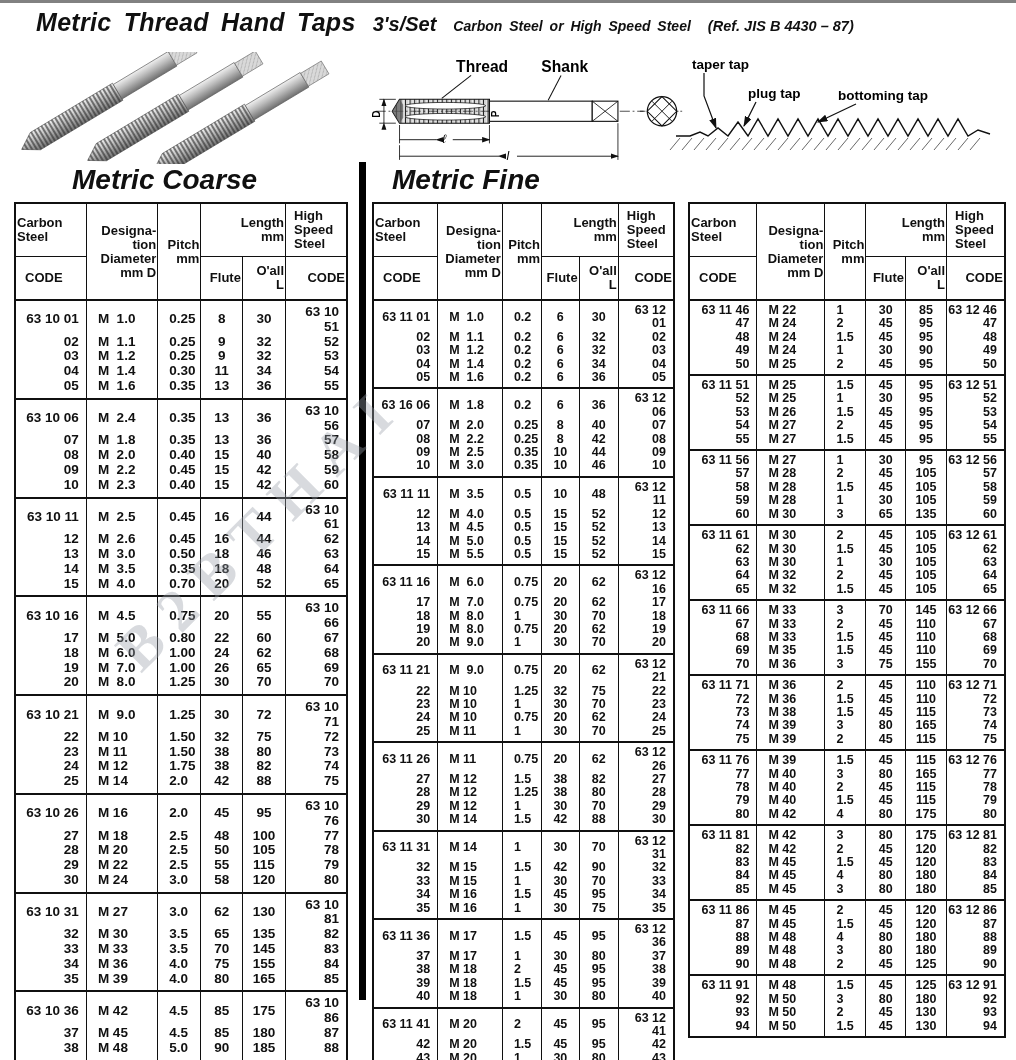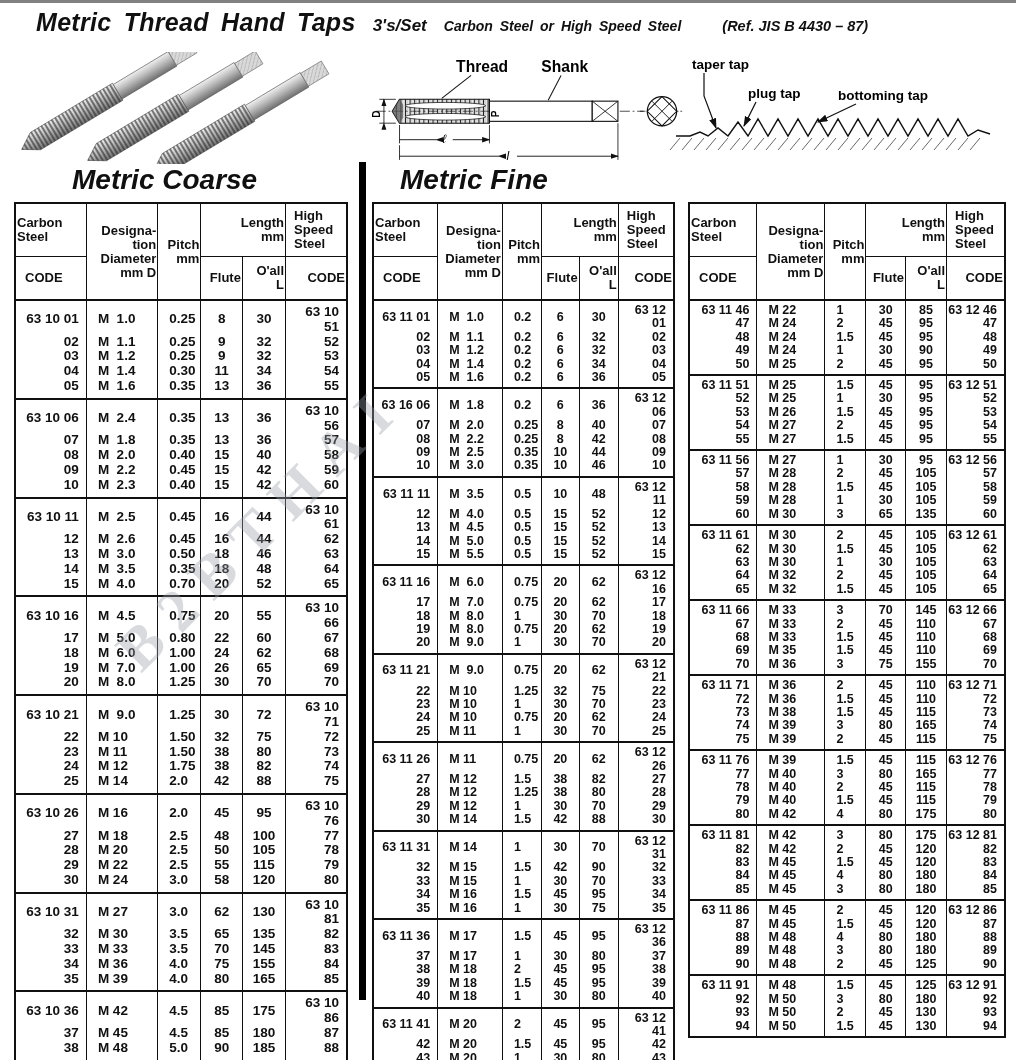--- a/index.html
+++ b/index.html
@@ -3,34 +3,34 @@
 <meta charset="utf-8">
 <style>
   html,body{margin:0;padding:0;background:#fff;}
   .page{position:relative;width:1016px;height:1060px;background:#fff;overflow:hidden;
         font-family:"Liberation Sans",sans-serif;color:#101010;}
   .scan-edge{position:absolute;left:0;top:0;width:1016px;height:3px;background:#1a1a1a;opacity:.55;}
 
   
   .header-row{position:absolute;left:36px;top:8px;display:flex;align-items:baseline;gap:17px;white-space:nowrap;}
   .t1{font-style:italic;font-weight:bold;font-size:25px;letter-spacing:.3px;word-spacing:5px;}
-  .t2{font-style:italic;font-weight:bold;font-size:17px;}
+  .t2{font-style:italic;font-weight:bold;font-size:20px;}
   .t3{font-style:italic;font-weight:bold;font-size:14px;word-spacing:3px;}
-  .t4{font-style:italic;font-weight:bold;font-size:14.5px;margin-left:24px;}
+  .t4{font-style:italic;font-weight:bold;font-size:14.5px;}
 
   
   .photo{position:absolute;left:10px;top:52px;width:348px;height:112px;}
   .drawing{position:absolute;left:372px;top:54px;width:312px;height:120px;}
   .tapers{position:absolute;left:660px;top:56px;width:352px;height:112px;}
   svg text{font-family:"Liberation Sans",sans-serif;}
 
   
   .sec{position:absolute;font-style:italic;font-weight:bold;font-size:28px;}
   .sec-coarse{left:72px;top:164px;}
-  .sec-fine{left:400px;top:164px;}
+  .sec-fine{left:392px;top:164px;}
   .divider{position:absolute;left:359px;top:162px;width:7px;height:838px;background:#000;}
 
   
   .watermark{position:absolute;left:30px;top:493px;width:460px;text-align:center;
              transform:rotate(-45deg);font-family:"Liberation Serif",serif;
              font-size:60px;font-weight:bold;letter-spacing:16px;color:#9aa0aa;opacity:.38;
              z-index:5;pointer-events:none;}
 
   
   table.data-table{position:absolute;top:202px;border-collapse:collapse;table-layout:fixed;

